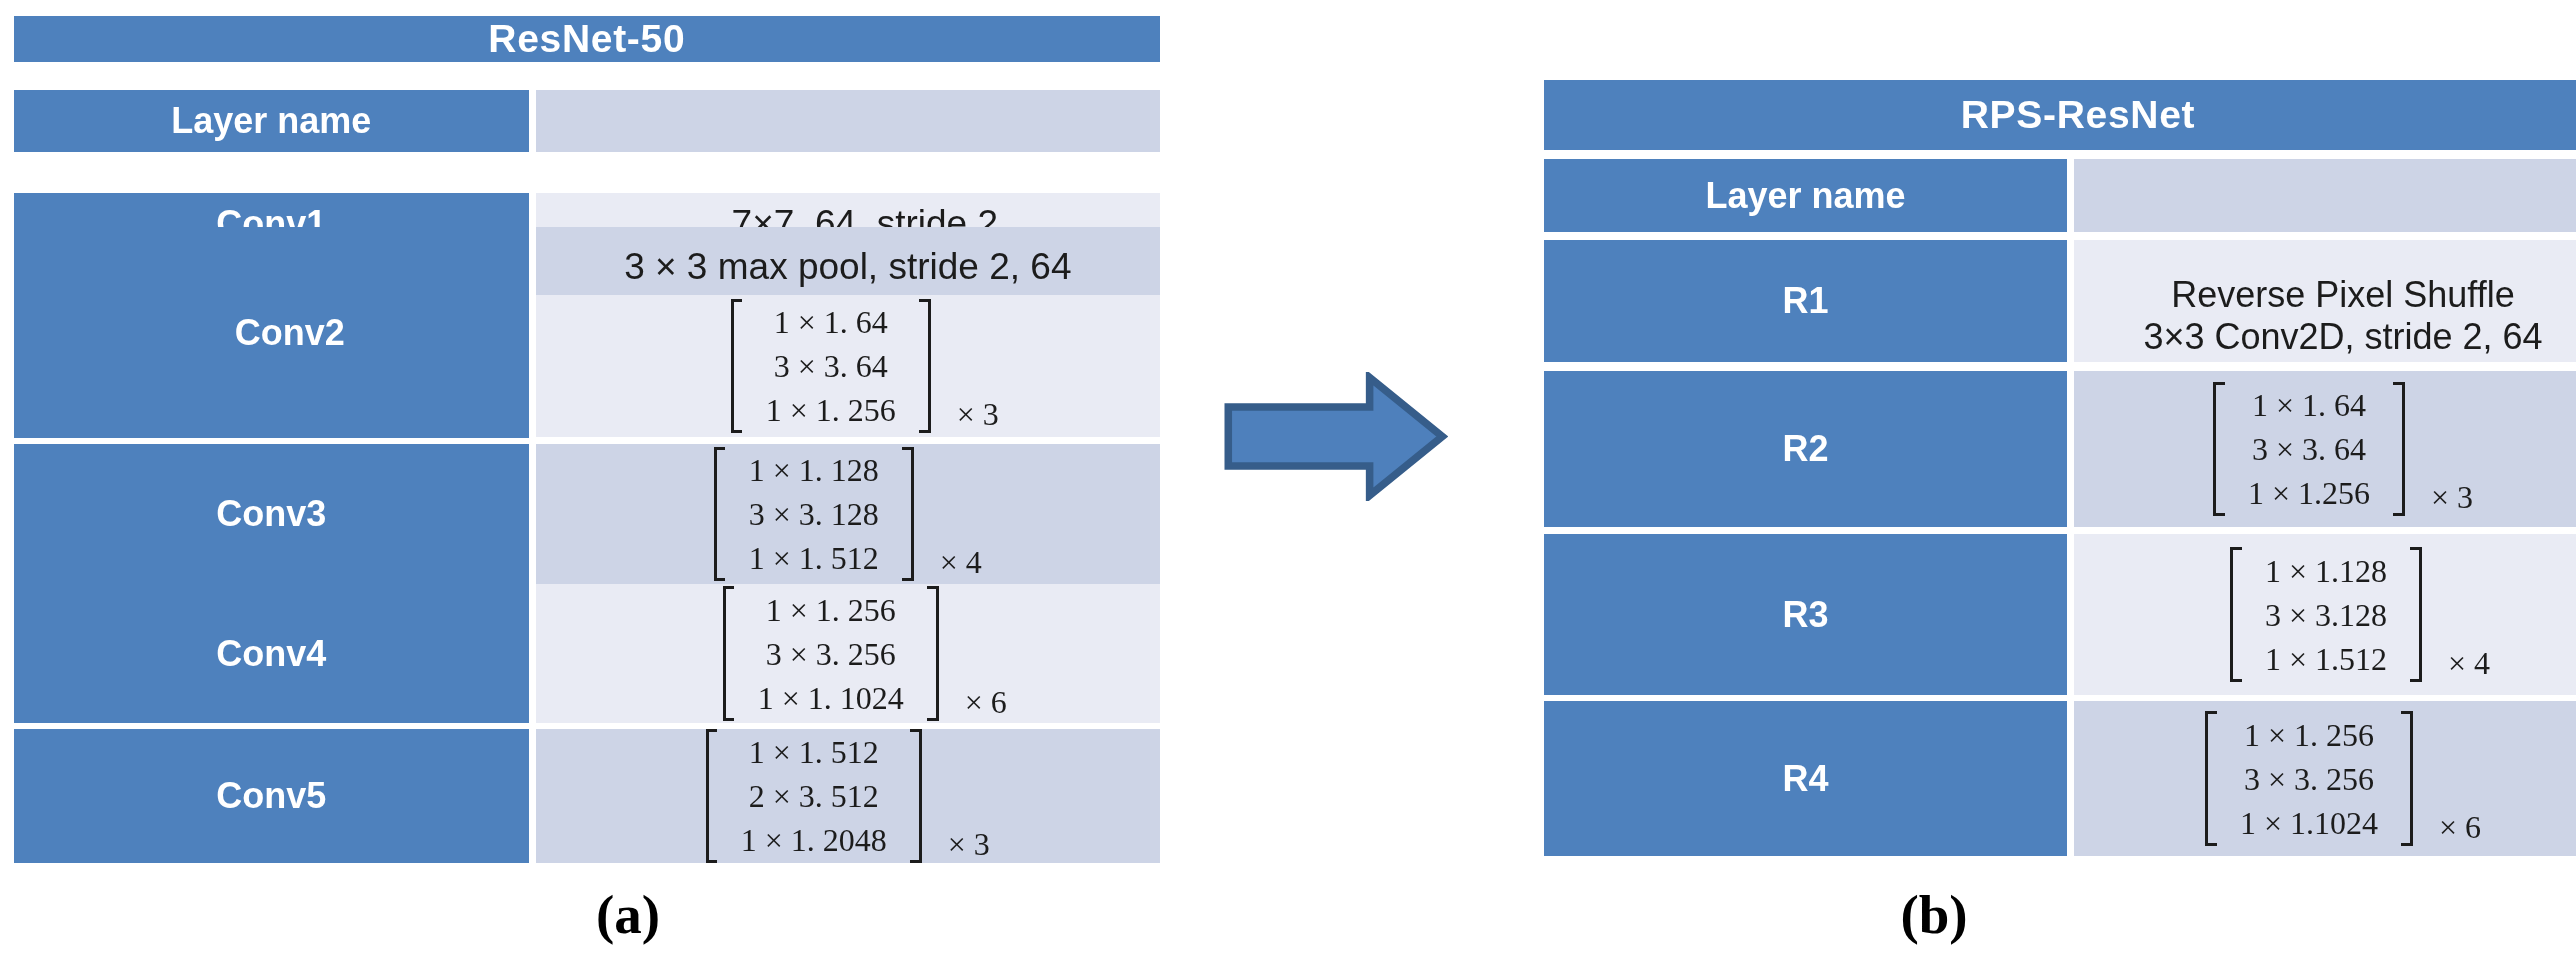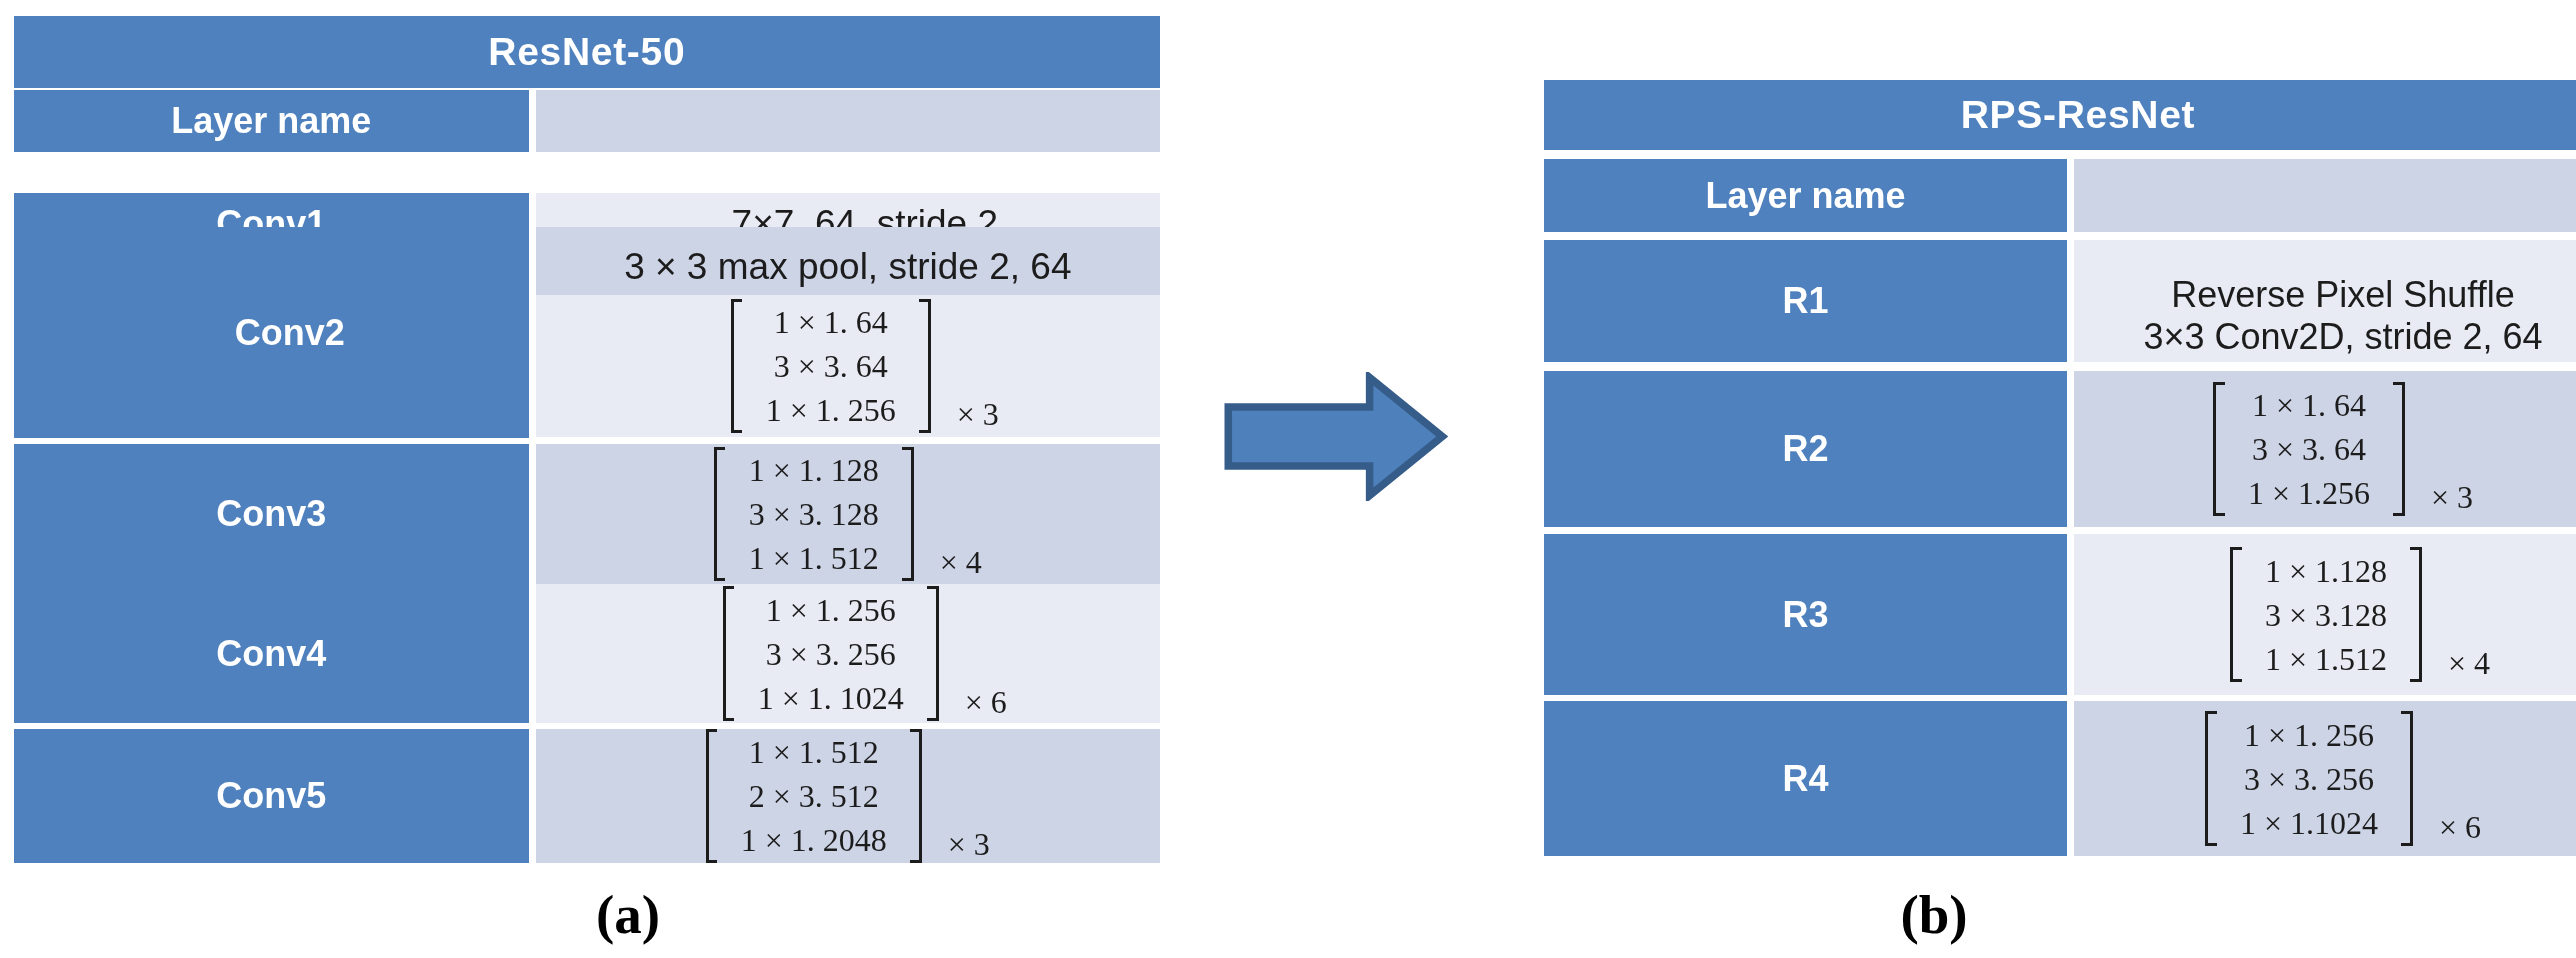--- a/index.html
+++ b/index.html
@@ -19,21 +19,21 @@
   }
   .cell{position:absolute;display:flex;align-items:center;justify-content:center;box-sizing:border-box;}
   .blue{background:var(--header-blue);color:var(--text-white);font-weight:bold;}
   .vlight{background:var(--row-light);color:var(--text-dark);padding-left:34px;}
   .vdark{background:var(--row-dark);color:var(--text-dark);}
   .tbl-title{font-size:39px;letter-spacing:0.7px;}
   .row-label{font-size:36px;}
   .cell-sans{font-size:37px;}
   
   .lt{position:absolute;left:13.8px;top:16px;width:1146px;height:847px;}
-  .lt .header{left:0;top:0;width:1146px;height:72px;}
+  .lt .header{left:0;top:0;width:1146px;height:46px;}
   .lt .c1{left:0;width:515px;}
   .lt .c2{left:522px;width:624px;}
   .lt .r-layer{top:74px;height:62px;}
   .lt .r-conv1{top:142px;height:62px;margin-top:35px;}
   .lt .r-conv2{top:211px;height:211px;padding-left:37px;}
   .lt .r-conv2-pool{top:211px;height:79px;}
   .lt .r-conv2-mat{top:279px;height:142px;}
   .lt .r-conv3{top:428px;height:140px;}
   .lt .r-conv4{top:568px;height:139px;}
   .lt .r-conv5{top:713px;height:134px;}

